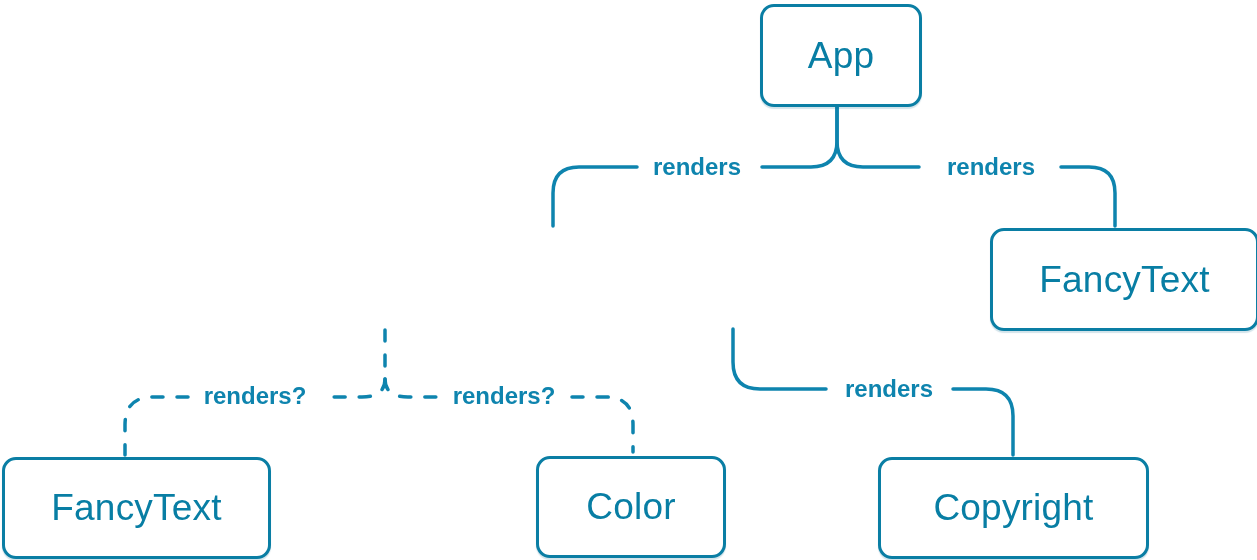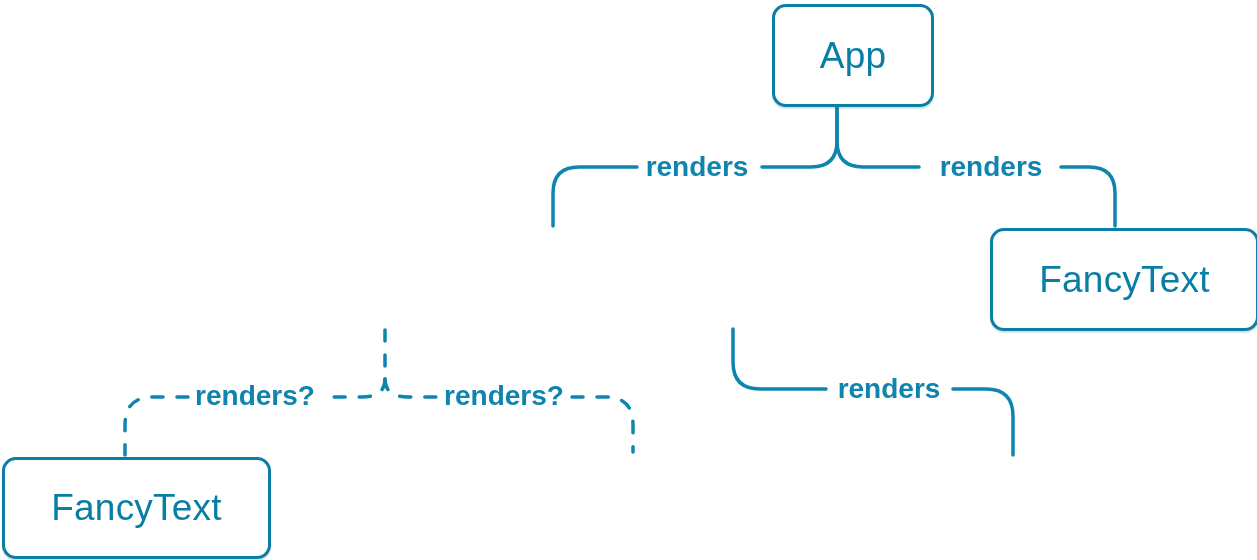--- a/index.html
+++ b/index.html
@@ -29,21 +29,21 @@
     display:flex;align-items:center;justify-content:center;
     color:var(--box-text);
     font-size:37px;
     letter-spacing:0.2px;
   }
   .node .node-label{white-space:nowrap;}
   .edge-label{
     position:absolute;
     transform:translate(-50%,-50%);
     color:var(--edge-label);
-    font-size:28px;
+    font-size:24px;
     font-weight:700;
     white-space:nowrap;
   }
 </style>
 </head>
 <body>
 
 <div class="canvas">
 
   <svg class="edges-svg" viewBox="0 0 1257 560" xmlns="http://www.w3.org/2000/svg">
@@ -60,28 +60,34 @@
 
     <path class="edge dashed" d="M385 379 Q385 397 408 397 L436 397 M572 397 L606 397 Q633 397 633 425 L633 452"></path>
   </svg>
 
   <span class="edge-label" style="left:697px;top:167px;">renders</span>
   <span class="edge-label" style="left:991px;top:167px;">renders</span>
   <span class="edge-label" style="left:255px;top:396px;">renders?</span>
   <span class="edge-label" style="left:504px;top:396px;">renders?</span>
   <span class="edge-label" style="left:889px;top:389px;">renders</span>
 
-  <div class="node" style="left:760px;top:4px;width:156px;height:97px;margin-left:12px;">
+  <div class="node" style="left:760px;top:4px;width:156px;height:97px;">
     <span class="node-label">App</span>
   </div>
 
 
   <div class="node" style="left:990px;top:228px;width:263px;height:97px;">
     <span class="node-label">FancyText</span>
   </div>
 
   <div class="node" style="left:2px;top:457px;width:263px;height:96px;">
     <span class="node-label">FancyText</span>
   </div>
 
+  <div class="node" style="left:536px;top:456px;width:184px;height:96px;">
+    <span class="node-label">Color</span>
+  </div>
 
+  <div class="node" style="left:878px;top:457px;width:265px;height:96px;">
+    <span class="node-label">Copyright</span>
+  </div>
 
 </div>
 
 </body></html>

